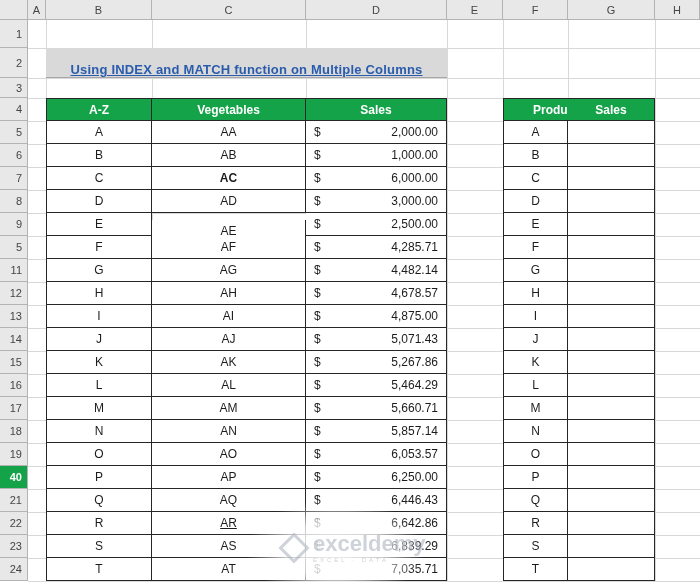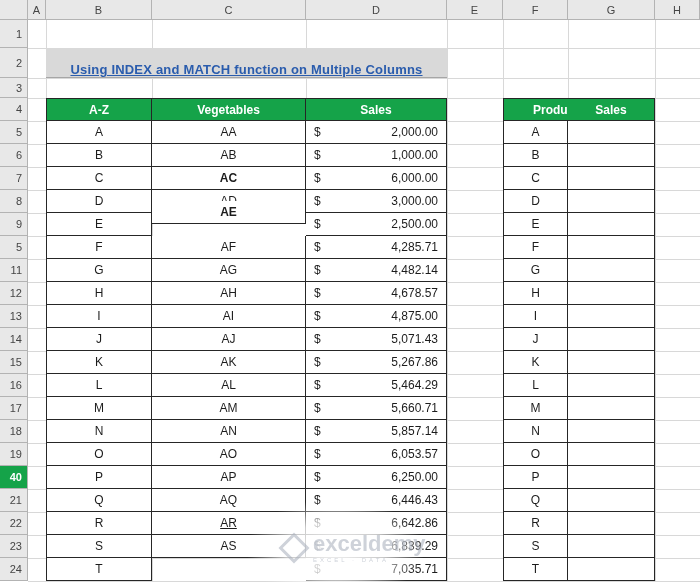--- a/index.html
+++ b/index.html
@@ -124,21 +124,21 @@
       <span>$</span>
       <span>6,000.00</span>
     </div>
     <div class="cell first" style="left: 46px; top: 190px; width: 106px; height: 23px; position: absolute;">D</div>
     <div class="cell" style="left: 152px; top: 190px; width: 154px; height: 23px; position: absolute;">AD</div>
     <div class="cell money" style="left: 306px; top: 190px; width: 141px; height: 23px; position: absolute;">
       <span>$</span>
       <span>3,000.00</span>
     </div>
     <div class="cell first" style="left: 46px; top: 213px; width: 106px; height: 23px; position: absolute;">E</div>
-    <div class="cell" style="left: 152px; top: 201px; width: 154px; height: 23px; position: absolute; font-weight: bold;">AE</div>
+    <div class="cell" style="left: 152px; top: 220px; width: 154px; height: 23px; position: absolute;">AE</div>
     <div class="cell money" style="left: 306px; top: 213px; width: 141px; height: 23px; position: absolute;">
       <span>$</span>
       <span>2,500.00</span>
     </div>
     <div class="cell first" style="left: 46px; top: 236px; width: 106px; height: 23px; position: absolute;">F</div>
     <div class="cell" style="left: 152px; top: 236px; width: 154px; height: 23px; position: absolute;">AF</div>
     <div class="cell money" style="left: 306px; top: 236px; width: 141px; height: 23px; position: absolute;">
       <span>$</span>
       <span>4,285.71</span>
     </div>
@@ -214,20 +214,21 @@
       <span>$</span>
       <span>6,642.86</span>
     </div>
     <div class="cell first" style="left: 46px; top: 535px; width: 106px; height: 23px; position: absolute;">S</div>
     <div class="cell" style="left: 152px; top: 535px; width: 154px; height: 23px; position: absolute;">AS</div>
     <div class="cell money" style="left: 306px; top: 535px; width: 141px; height: 23px; position: absolute;">
       <span>$</span>
       <span>6,839.29</span>
     </div>
     <div class="cell first" style="left: 46px; top: 558px; width: 106px; height: 23px; position: absolute;">T</div>
+    <div class="cell" style="left: 152px; top: 558px; width: 154px; height: 23px; position: absolute;">AT</div>
     <div class="cell money" style="left: 306px; top: 558px; width: 141px; height: 23px; position: absolute;">
       <span>$</span>
       <span>7,035.71</span>
     </div>
     <div class="cell green top first" style="left: 503px; top: 98px; width: 88px; height: 23px; position: absolute; padding-left: 24px;">Products</div>
     <div class="cell green top" style="left: 568px; top: 98px; width: 87px; height: 23px; position: absolute;">Sales</div>
     <div class="cell first" style="left: 503px; top: 121px; width: 65px; height: 23px; position: absolute;">A</div>
     <div class="cell" style="left: 568px; top: 121px; width: 87px; height: 23px; position: absolute;"></div>
     <div class="cell first" style="left: 503px; top: 144px; width: 65px; height: 23px; position: absolute;">B</div>
     <div class="cell" style="left: 568px; top: 144px; width: 87px; height: 23px; position: absolute;"></div>

